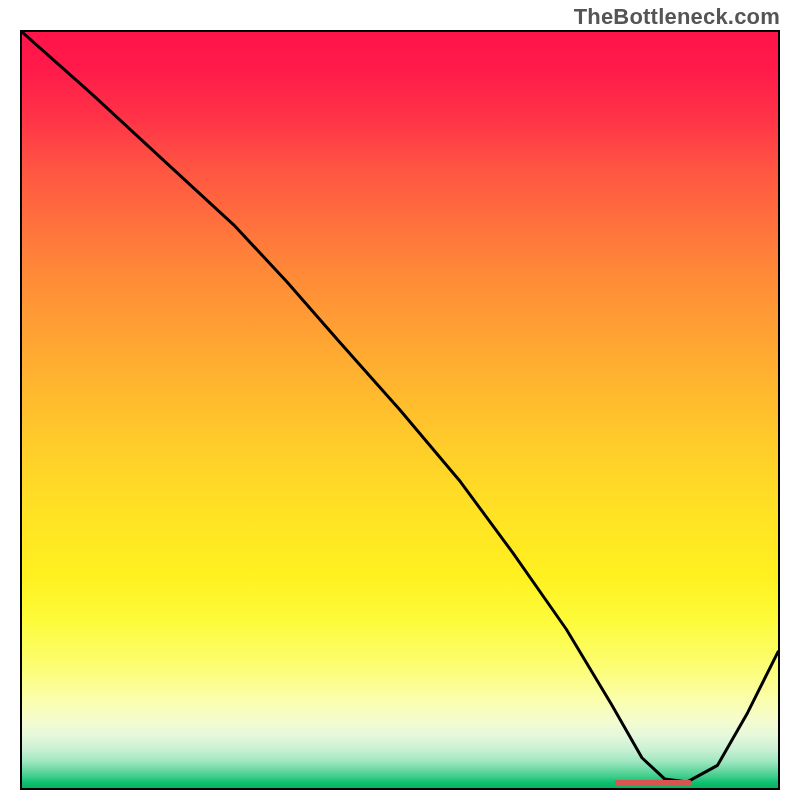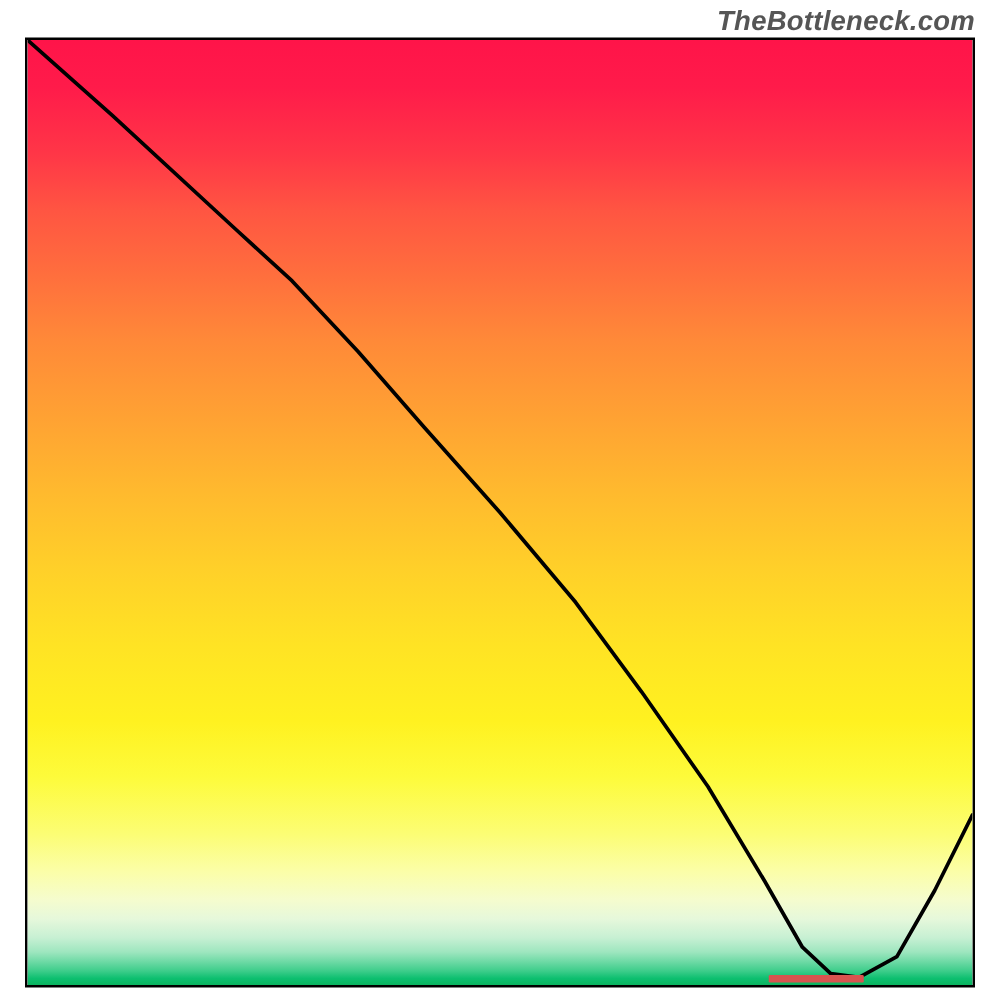--- a/index.html
+++ b/index.html
@@ -1,21 +1,20 @@
 <!DOCTYPE html>
 <html><head>
 <meta charset="utf-8">
 <style>
   * { margin: 0; padding: 0; box-sizing: border-box; }
   html, body { width: 800px; height: 800px; overflow: hidden; background: #fff; }
   .chart-container {
     position: relative;
     width: 800px;
     height: 800px;
-    font-style: italic;
   }
   .watermark {
     position: absolute;
     top: 4px;
     right: 20px;
     font-family: Arial, Helvetica, sans-serif;
     font-size: 22px;
     font-weight: bold;
     color: #555;
     letter-spacing: 0.2px;

